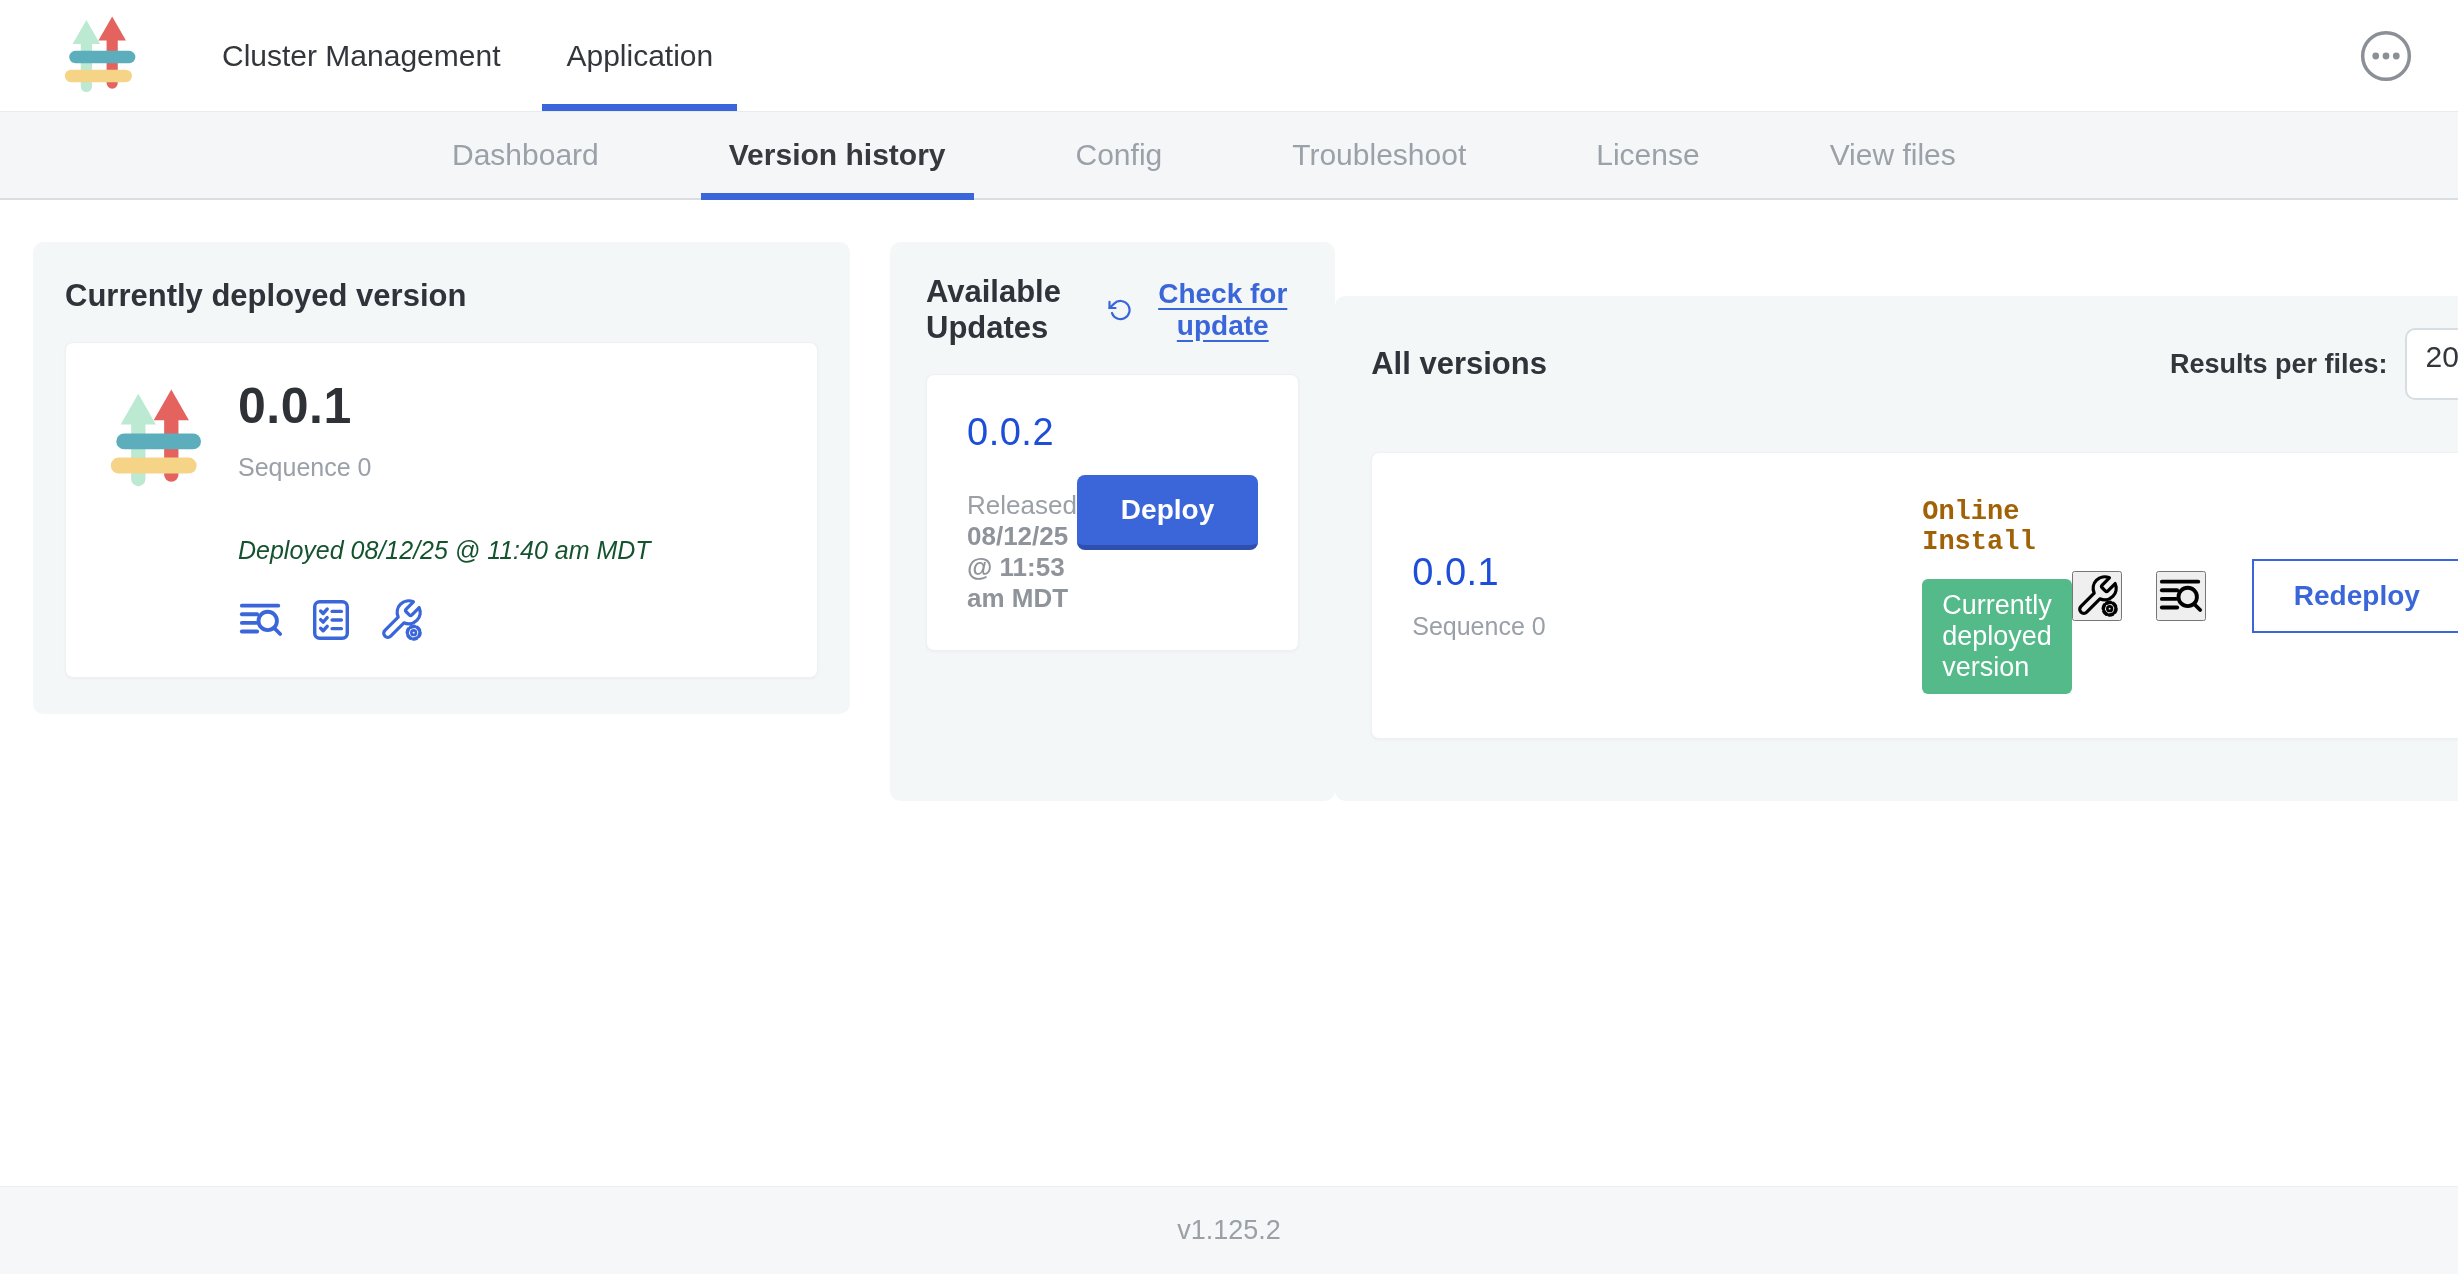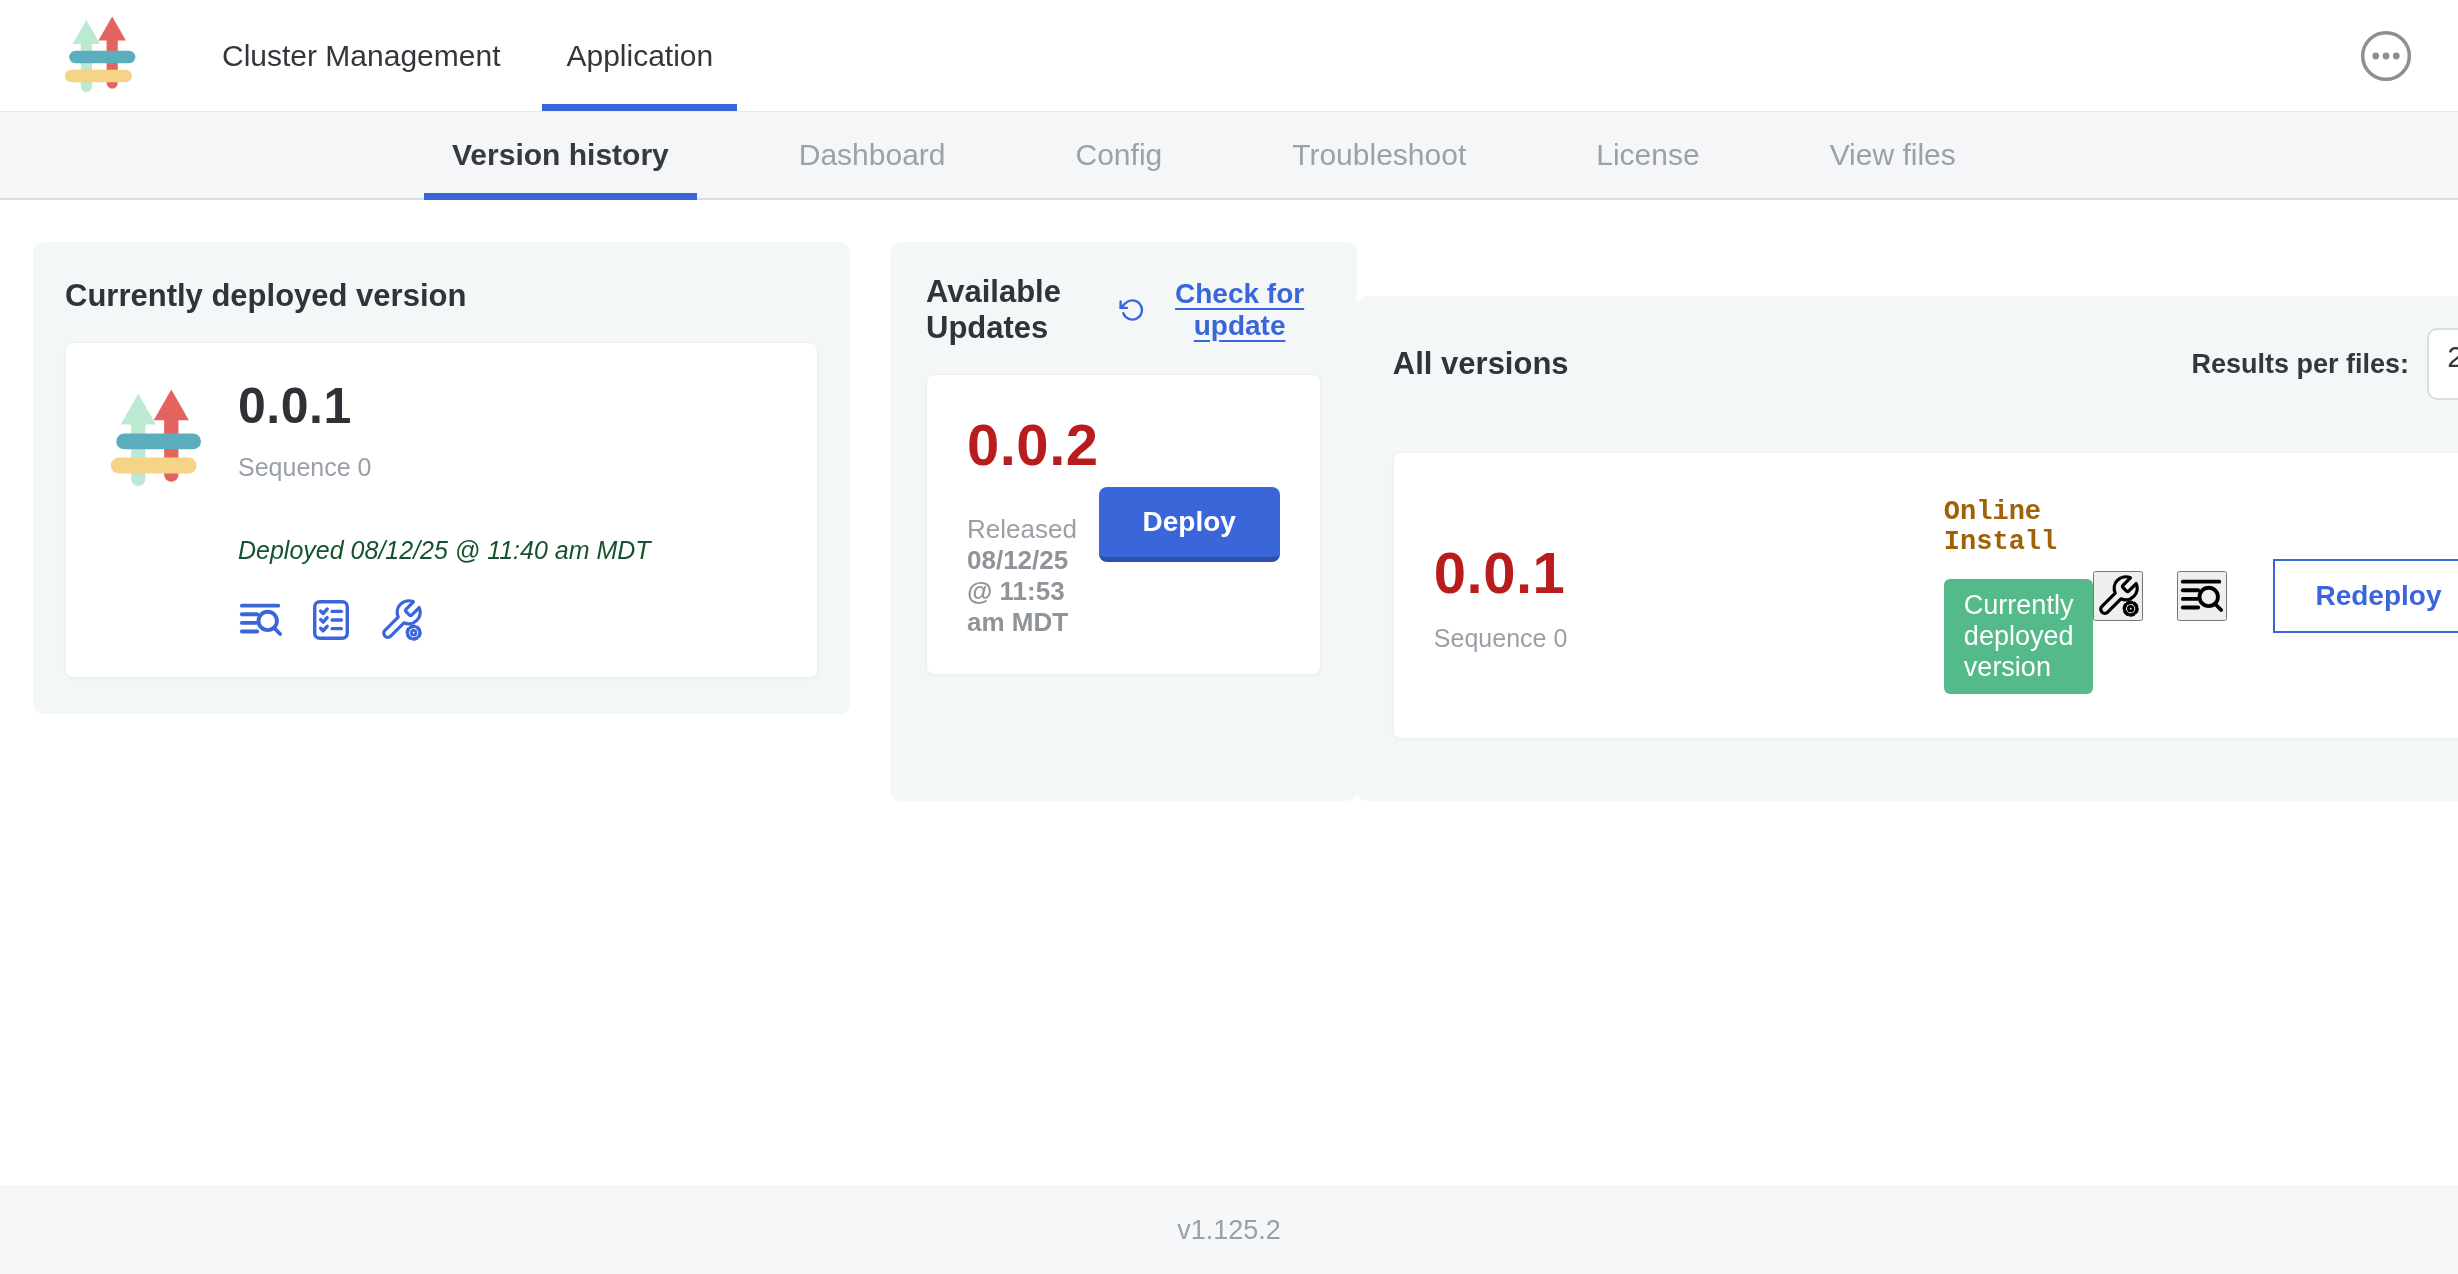--- a/index.html
+++ b/index.html
@@ -94,21 +94,21 @@
     color:var(--accent-blue,#3b66d9); font-size:28px; font-weight:600;
     background:none; border:none; cursor:pointer;
   }
   .check-link svg { width:36px; height:36px; }
   .check-link .lbl { text-decoration:underline; text-underline-offset:5px; }
 
   .update-row {
     margin-top:28px; padding:36px 40px;
     display:flex; align-items:center; justify-content:space-between;
   }
-  .version-md { font-size:58px; font-weight:700; color:#b91c1c; letter-spacing:.5px; }
+  .version-md { font-size:38px; font-weight:400; color:#1d4ed8; letter-spacing:.5px; }
   .released-line { margin-top:36px; font-size:26px; color:#9aa0a6; }
   .released-line .date { font-weight:700; color:#8e949a; }
   .btn-primary {
     background:var(--accent-blue,#3b66d9); color:#ffffff;
     font-family:inherit; font-size:28px; font-weight:700;
     border:none; border-bottom:5px solid var(--accent-blue-dark,#2e4fae);
     border-radius:8px; padding:19px 44px; cursor:pointer;
   }
 
   .allversions-card { margin-top:54px; padding:32px 36px 62px 36px; }
@@ -215,25 +215,25 @@
   </div>
   <div class="header-spacer"></div>
   <button class="menu-btn">
     <svg viewBox="0 0 24 24">
         <use href="#ic-ellipsis"></use>
       </svg>
   </button>
 </header>
 
 <nav class="subnav">
+  <div class="subnav-item">
+      <span>Dashboard</span>
+    </div>
   <div class="subnav-item active">
       <span>Version history</span>
-    </div>
-  <div class="subnav-item">
-      <span>Dashboard</span>
     </div>
   <div class="subnav-item">
       <span>Config</span>
     </div>
   <div class="subnav-item">
       <span>Troubleshoot</span>
     </div>
   <div class="subnav-item">
       <span>License</span>
     </div>

